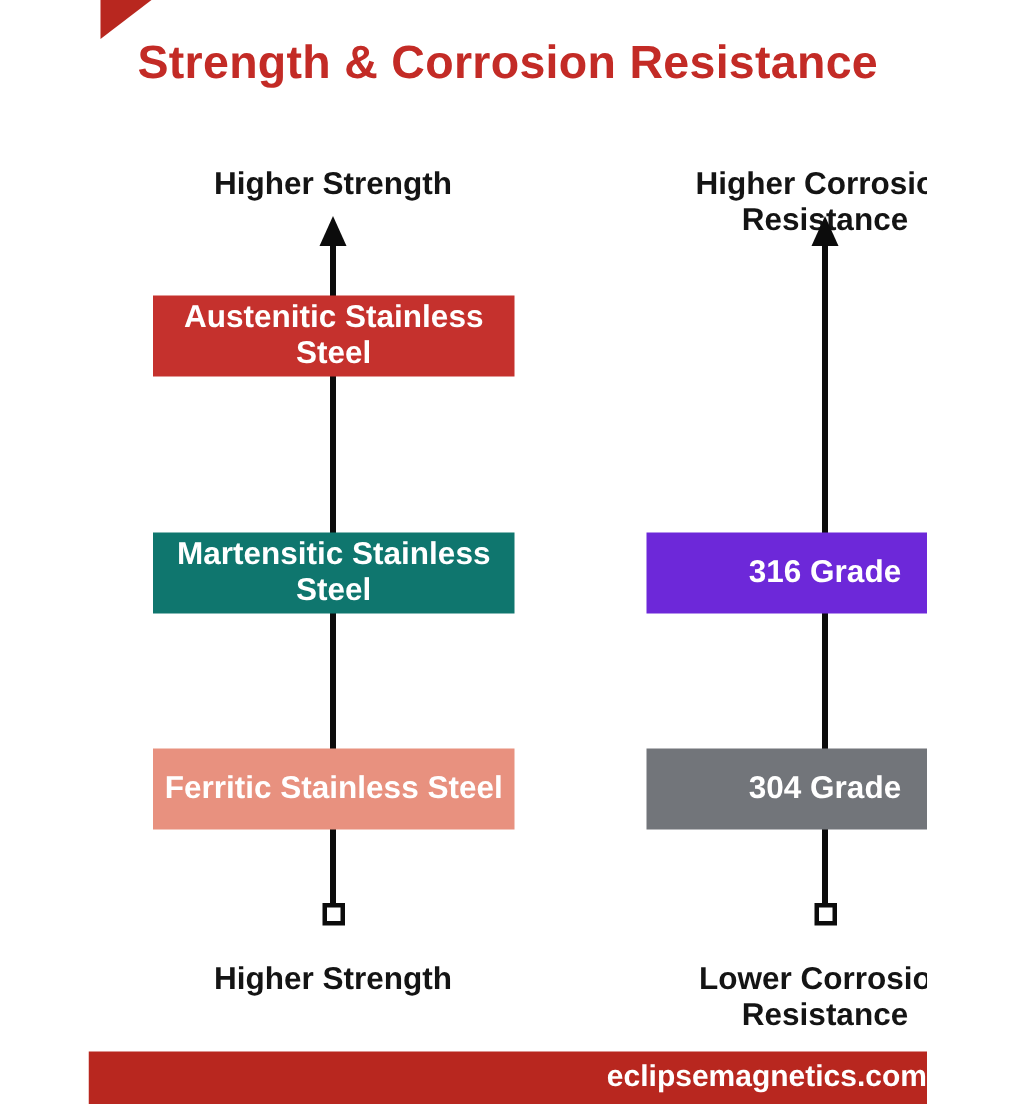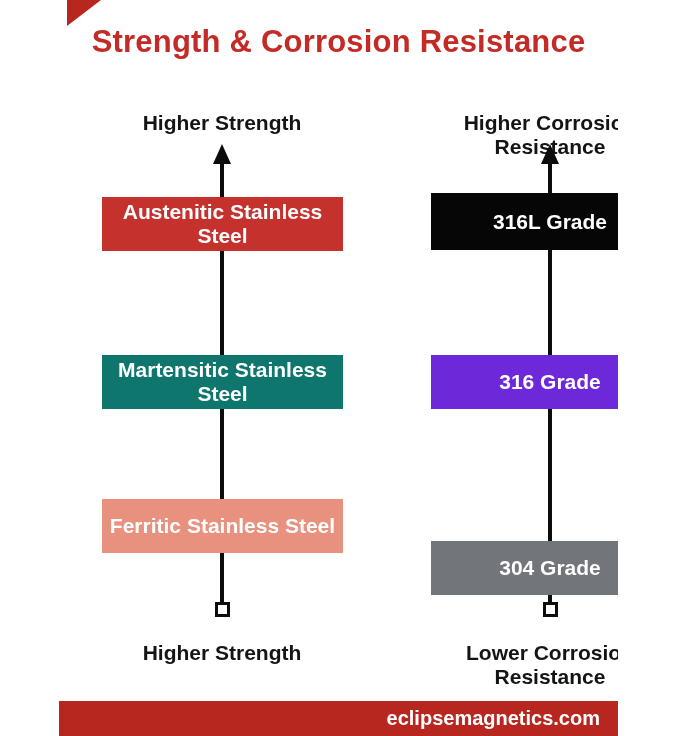--- a/index.html
+++ b/index.html
@@ -36,21 +36,21 @@
   }
   .bar{
     position:absolute;height:54px;display:flex;align-items:center;justify-content:center;
     color:#ffffff;font-size:21px;font-weight:700;text-align:center;
   }
   .bar.l{left:43px;width:241px;}
   .bar.r{left:372px;width:238px;}
   .banner{
     position:absolute;left:0;bottom:0;width:100%;height:35px;
     display:flex;align-items:center;justify-content:flex-end;
-    padding-right:18px;box-sizing:border-box;
+    box-sizing:border-box;
     color:#ffffff;font-size:20px;font-weight:700;
   }
 </style>
 </head>
 <body>
 
 <div class="stage">
 
   <div class="corner-triangle" style="border-top-color: rgb(184, 39, 31);"></div>
 
@@ -65,23 +65,22 @@
   <div class="bar l" style="top: 355px; background-color: #0f766e;">Martensitic Stainless Steel</div>
   <div class="bar l" style="top: 499px; background-color: rgb(232, 145, 127);">Ferritic Stainless Steel</div>
 
   <div class="col-label left-col bottom">Higher Strength</div>
 
   <div class="col-label right-col top">Higher Corrosion Resistance</div>
   <div class="arrowhead" style="left:482px;"></div>
   <div class="axis-line" style="left:489px;"></div>
   <div class="end-square" style="left:484px;"></div>
 
-  <div class="bar r" style="top: 193px; height: 57px; background-color: rgb(6, 6, 6);">316L Grade</div>
   <div class="bar r" style="top: 355px; background-color: #6d28d9;">316 Grade</div>
-  <div class="bar r" style="top: 499px; background-color: rgb(114, 117, 122); margin-top: 42px;">304 Grade</div>
+  <div class="bar r" style="top: 499px; background-color: rgb(114, 117, 122);">304 Grade</div>
 
   <div class="col-label right-col bottom">Lower Corrosion Resistance</div>
 
   <div class="banner" style="background-color: rgb(184, 39, 31);">
     <span>eclipsemagnetics.com</span>
   </div>
 
 </div>
 
 </body></html>

